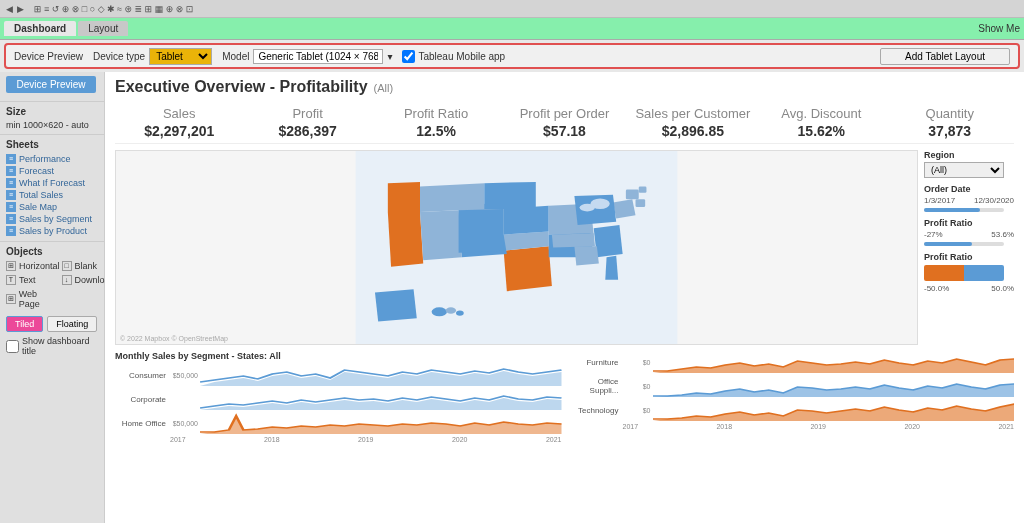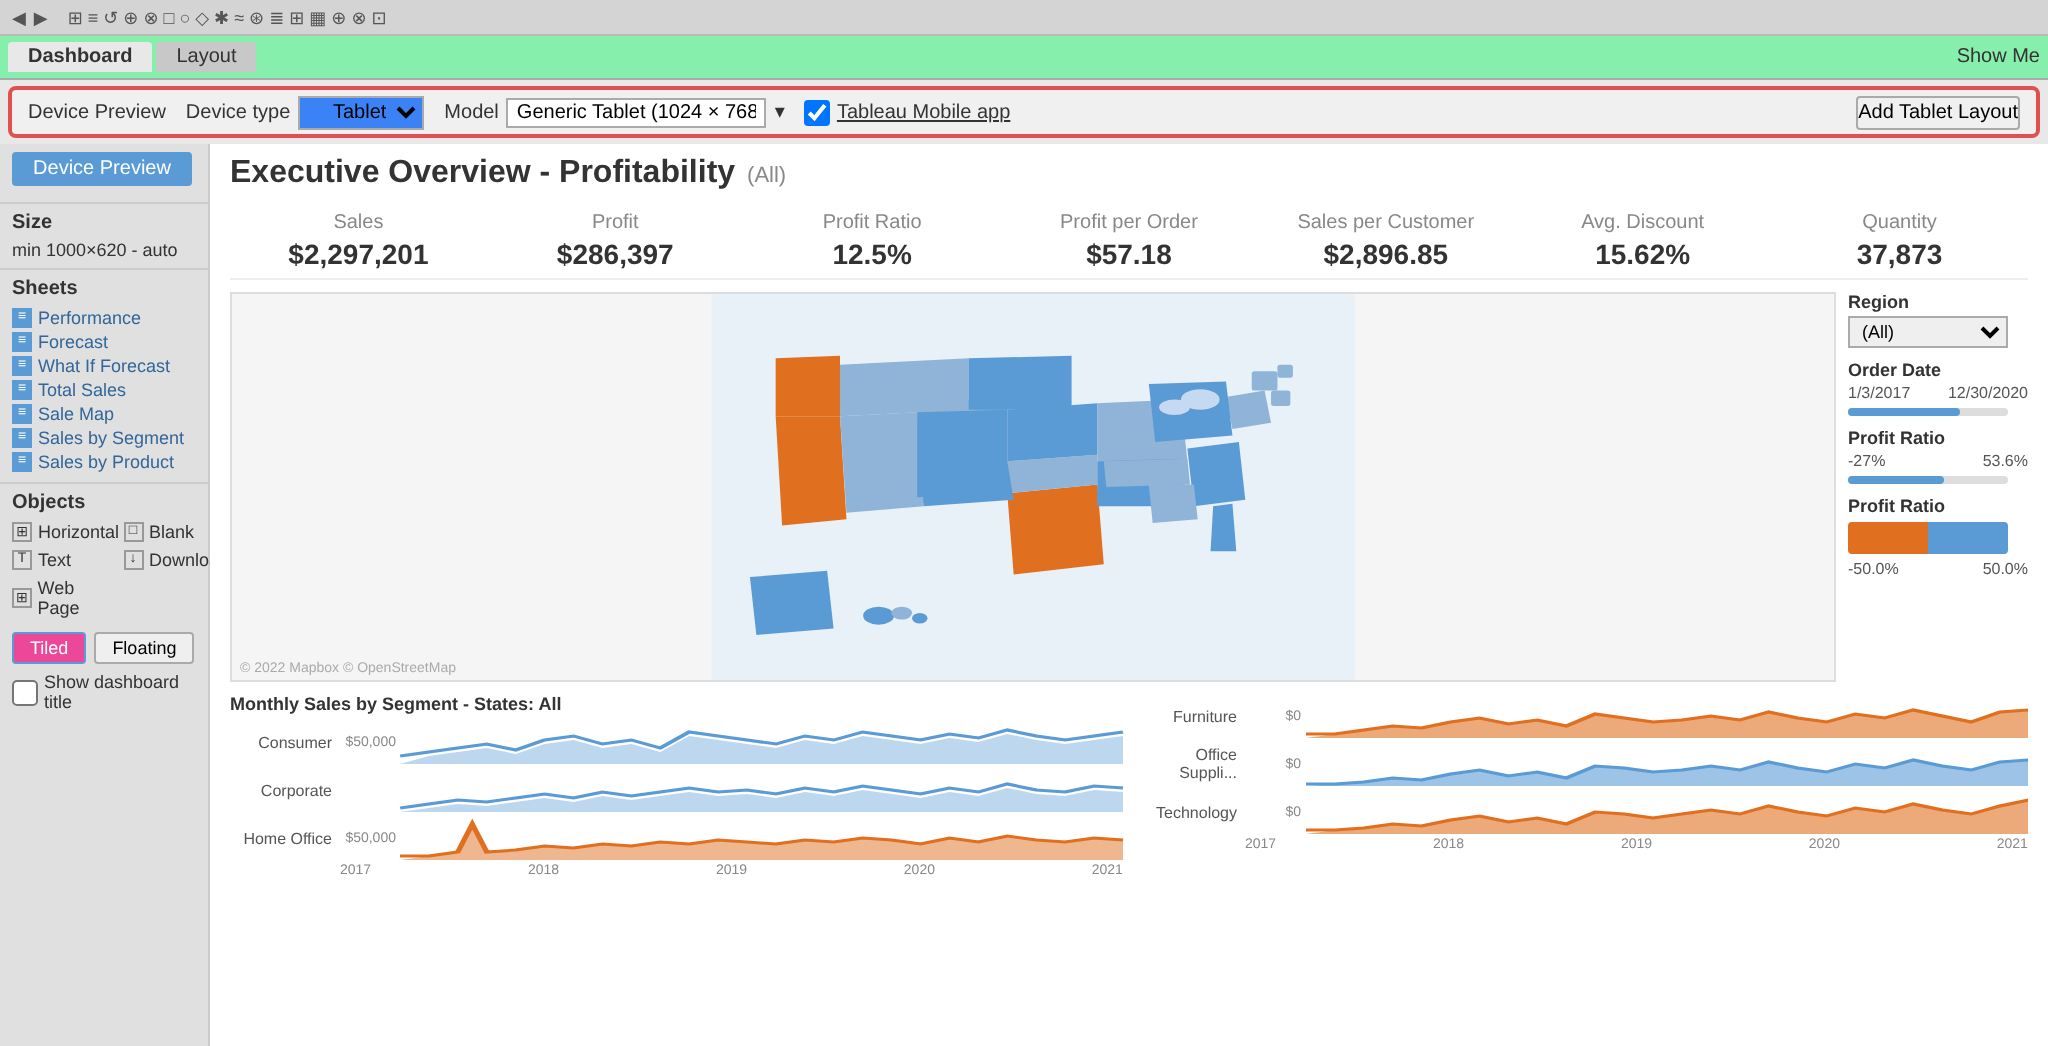--- a/index.html
+++ b/index.html
@@ -12,24 +12,24 @@
 
     
     .tab-bar { height: 22px; background: #86efac; display: flex; align-items: center; padding: 0 4px; border-bottom: 1px solid #aaa; gap: 2px; }
     .tab { padding: 2px 10px; font-size: 10px; cursor: pointer; background: #c8c8c8; border-radius: 2px 2px 0 0; }
     .tab.active { background: #e8e8e8; font-weight: bold; }
     .show-me { margin-left: auto; font-size: 10px; cursor: pointer; }
 
     
     .device-toolbar { height: 26px; background: #f0f0f0; border: 2px solid #e05050; border-radius: 4px; display: flex; align-items: center; padding: 0 8px; gap: 10px; margin: 3px 4px; font-size: 10px; }
     .device-toolbar-item { display: flex; align-items: center; gap: 4px; }
-    .device-toolbar select { font-size: 10px; padding: 1px 2px; border: 1px solid #aaa; background: #3b82f6; text-align: right; }
+    .device-toolbar select { font-size: 10px; padding: 1px 2px; border: 1px solid #aaa; background: #eab308; }
     .device-toolbar input[type=text] { font-size: 10px; padding: 1px 4px; border: 1px solid #aaa; width: 130px; }
-    .device-toolbar .checkbox-item { display: flex; align-items: center; gap: 3px; text-decoration: underline; }
-    .add-layout-btn { margin-left: auto; padding: 2px 0; font-size: 10px; background: #f0f0f0; border: 1px solid #aaa; cursor: pointer; border-radius: 2px; }
+    .device-toolbar .checkbox-item { display: flex; align-items: center; gap: 3px; }
+    .add-layout-btn { margin-left: auto; padding: 2px 24px; font-size: 10px; background: #f0f0f0; border: 1px solid #aaa; cursor: pointer; border-radius: 2px; }
 
     
     .main-layout { display: flex; height: calc(523px - 18px - 22px - 32px); }
 
     
     .left-panel { width: 105px; background: #e0e0e0; border-right: 1px solid #ccc; display: flex; flex-direction: column; font-size: 10px; }
     .panel-section { padding: 4px 6px; border-bottom: 1px solid #ccc; }
     .panel-section-title { font-size: 10px; font-weight: bold; margin-bottom: 3px; color: #333; }
     .device-preview-btn { background: #5b9bd5; color: white; border: none; padding: 3px 6px; font-size: 10px; cursor: pointer; border-radius: 2px; margin-bottom: 4px; width: 90px; }
     .size-value { font-size: 9px; color: #333; }
@@ -49,21 +49,21 @@
     
     .content-area { flex: 1; background: white; overflow: hidden; padding: 6px 10px; }
 
     
     .dash-title { font-size: 16px; font-weight: bold; color: #333; margin-bottom: 6px; }
     .dash-subtitle { font-size: 11px; color: #888; }
 
     
     .kpi-row { display: flex; gap: 0; margin-bottom: 6px; border-bottom: 1px solid #eee; padding-bottom: 4px; }
     .kpi-item { flex: 1; text-align: center; }
-    .kpi-label { font-size: 10px; color: #888; margin-bottom: 2px; }
+    .kpi-label { font-size: 13px; color: #888; margin-bottom: 2px; }
     .kpi-value { font-size: 14px; font-weight: bold; color: #333; }
 
     
     .map-filter-row { display: flex; gap: 6px; margin-bottom: 6px; }
     .map-container { flex: 1; height: 195px; background: #f5f5f5; border: 1px solid #ddd; position: relative; overflow: hidden; }
     .filter-panel { width: 90px; font-size: 9px; }
     .filter-group { margin-bottom: 6px; }
     .filter-label { font-weight: bold; font-size: 9px; color: #333; margin-bottom: 2px; }
     .filter-select { width: 80px; font-size: 9px; border: 1px solid #aaa; padding: 1px 2px; }
     .filter-dates { display: flex; justify-content: space-between; font-size: 8px; color: #555; }

